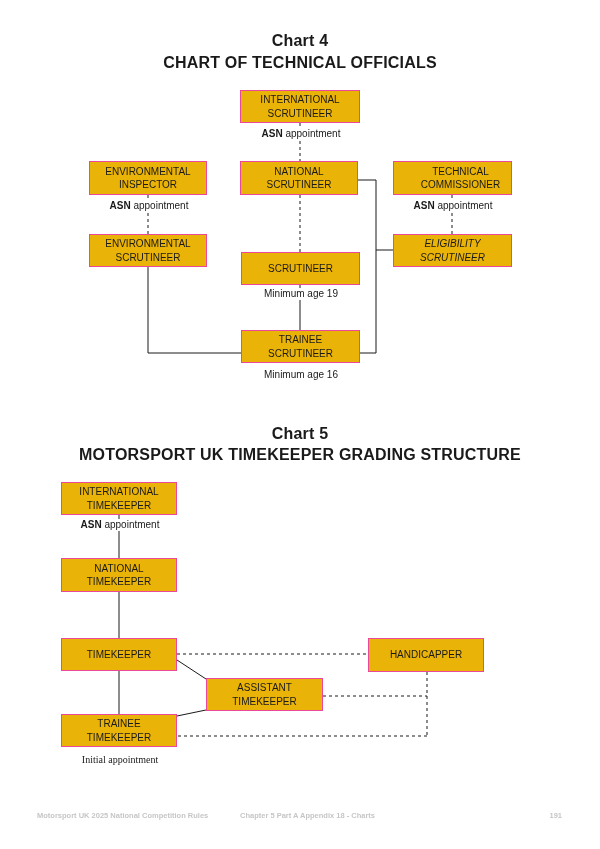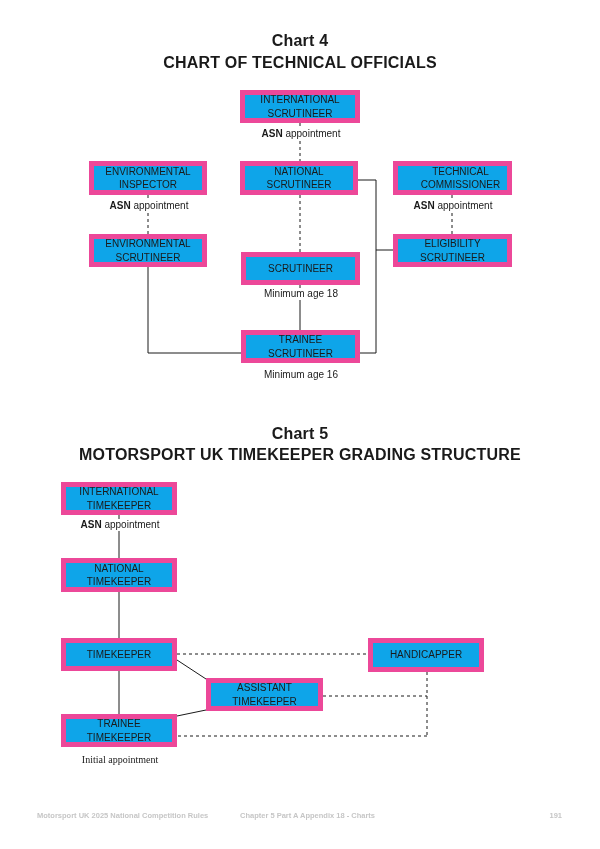--- a/index.html
+++ b/index.html
@@ -15,22 +15,22 @@
     position: absolute; left: 0; top: 0; z-index: 0;
   }
   .heading {
     position: absolute; left: 0; width: 600px;
     text-align: center; font-weight: bold; font-size: 16px;
     z-index: 3; letter-spacing: 0.2px;
   }
   .node {
     position: absolute;
     box-sizing: border-box;
-    border: 5px solid #ec4899;
-    background: #0ea5e9;
+    border: 1px solid #ec4899;
+    background: #eab308;
     display: flex; align-items: center; justify-content: center;
     text-align: center;
     white-space: pre-line;
     font-size: 10px; line-height: 13.5px;
     z-index: 2;
   }
   .ann {
     position: absolute;
     background: #ffffff;
     text-align: center;
@@ -80,30 +80,30 @@
 <div class="node" style="left:240px; top:90px;  width:120px; height:33px;">INTERNATIONAL
 SCRUTINEER</div>
 <div class="node" style="left:89px;  top:161px; width:118px; height:34px;">ENVIRONMENTAL
 INSPECTOR</div>
 <div class="node" style="left:240px; top:161px; width:118px; height:34px;">NATIONAL
 SCRUTINEER</div>
 <div class="node" style="left:393px; top:161px; width:119px; height:34px;padding-left:16px;">TECHNICAL
 COMMISSIONER</div>
 <div class="node" style="left:89px;  top:234px; width:118px; height:33px;">ENVIRONMENTAL
 SCRUTINEER</div>
-<div class="node" style="left:393px; top:234px; width:119px; height:33px;">ELIGIBILITY
+<div class="node" style="left:393px; top:234px; width:119px; height:33px;font-style:italic;">ELIGIBILITY
 SCRUTINEER</div>
 <div class="node" style="left:241px; top:252px; width:119px; height:33px;">SCRUTINEER</div>
 <div class="node" style="left:241px; top:330px; width:119px; height:33px;">TRAINEE
 SCRUTINEER</div>
 
 <div class="ann" style="left:252px; top:128px; width:96px;"><span class="b">ASN</span><span> appointment</span></div>
 <div class="ann" style="left:100px; top:200px; width:96px;"><span class="b">ASN</span><span> appointment</span></div>
 <div class="ann" style="left:404px; top:200px; width:96px;"><span class="b">ASN</span><span> appointment</span></div>
-<div class="ann" style="left:255px; top:288px; width:90px;">Minimum age 18</div>
+<div class="ann" style="left:255px; top:288px; width:90px;">Minimum age 19</div>
 <div class="ann" style="left:255px; top:369px; width:90px;">Minimum age 16</div>
 
 <div class="heading" style="top:425px;">Chart 5</div>
 <div class="heading" style="top:446px;">MOTORSPORT UK TIMEKEEPER GRADING STRUCTURE</div>
 
 <div class="node" style="left:61px;  top:482px; width:116px; height:33px;">INTERNATIONAL
 TIMEKEEPER</div>
 <div class="node" style="left:61px;  top:558px; width:116px; height:34px;">NATIONAL
 TIMEKEEPER</div>
 <div class="node" style="left:61px;  top:638px; width:116px; height:33px;">TIMEKEEPER</div>

